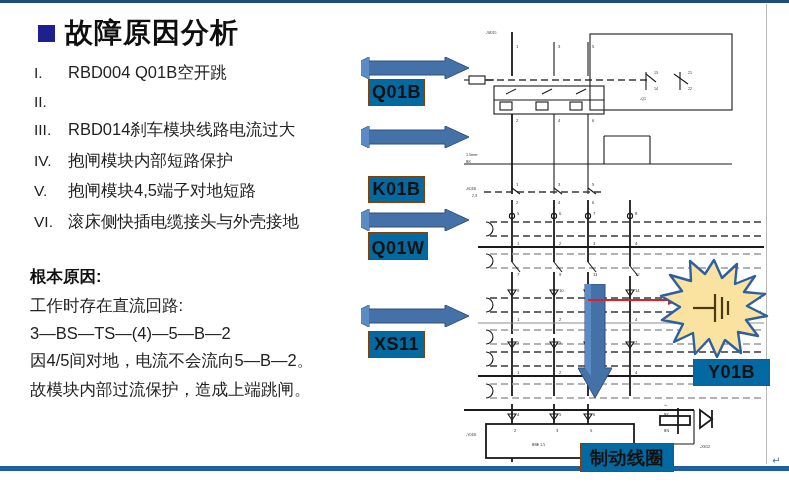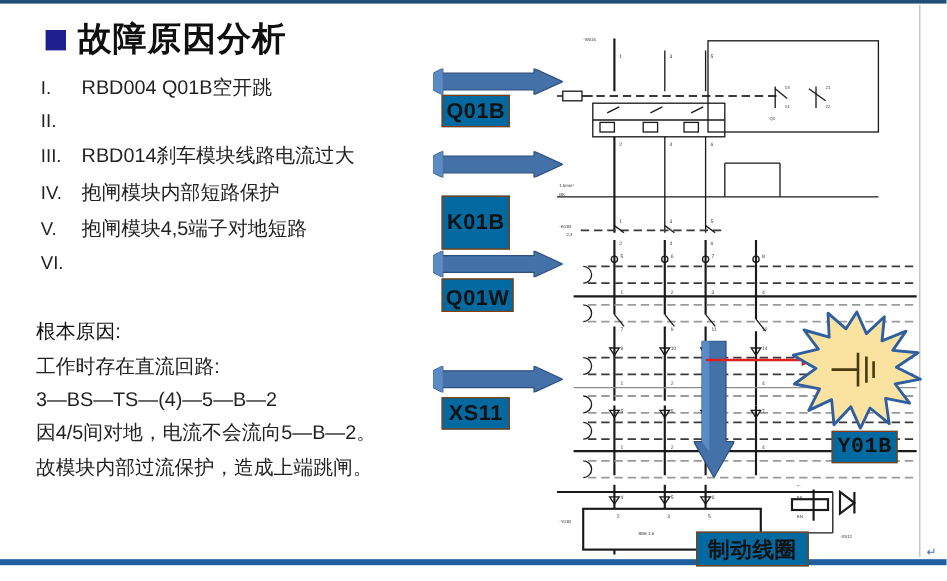--- a/index.html
+++ b/index.html
@@ -70,21 +70,21 @@
     font-size: 15.5px;
   }
   .li-text { letter-spacing: 0px; }
 
   
   .cause {
     position: absolute; left: 30px; top: 266px;
     width: 345px;
   }
   .cause-head {
-    font-size: 16.5px; font-weight: normal; color: #111;
+    font-size: 16.5px; font-weight: bold; color: #111;
     margin-bottom: 7px; white-space: nowrap;
   }
   .cause-line {
     font-size: 16.5px; color: #222;
     margin-bottom: 7px; white-space: nowrap;
   }
 
   
   .barrow {
     position: absolute;
@@ -164,20 +164,21 @@
     <div class="list-item">
       <span class="li-num">IV.</span>
       <span class="li-text">抱闸模块内部短路保护</span>
     </div>
     <div class="list-item">
       <span class="li-num">V.</span>
       <span class="li-text">抱闸模块4,5端子对地短路</span>
     </div>
     <div class="list-item">
       <span class="li-num">VI.</span>
+      <span class="li-text">滚床侧快插电缆接头与外壳接地</span>
     </div>
   </div>
 
   <div class="cause">
     <div class="cause-head">根本原因:</div>
     <div class="cause-line">工作时存在直流回路:</div>
     <div class="cause-line">3—BS—TS—(4)—5—B—2</div>
     <div class="cause-line">因4/5间对地，电流不会流向5—B—2。</div>
     <div class="cause-line">故模块内部过流保护，造成上端跳闸。</div>
   </div>
@@ -445,33 +446,33 @@
         <line x1="63" y1="39" x2="63" y2="61"></line>
         <line x1="69" y1="43" x2="69" y2="57"></line>
       </g>
     </svg>
   </div>
 
   <div class="obox lat" style="left:368px; top:79px;  width:57px; height:27px;">
     <span>Q01B</span>
   </div>
 
-  <div class="obox lat" style="left:368px; top:163px; width:57px; height:45px;">
+  <div class="obox lat" style="left:368px; top:176px; width:57px; height:27px;">
     <span>K01B</span>
   </div>
 
   <div class="obox lat" style="left:368px; top:232px; width:60px; height:28px;align-items:flex-end;">
     <span>Q01W</span>
   </div>
 
   <div class="obox lat" style="left:368px; top:331px; width:57px; height:27px;">
     <span>XS11</span>
   </div>
 
-  <div class="obox lat" style="left:693px; top:359px; width:55px; height:27px;font-family:Liberation Mono, monospace;">
+  <div class="obox lat" style="left:693px; top:359px; width:77px; height:27px;">
     <span>Y01B</span>
   </div>
 
   <div class="obox cjk" style="left:580px; top:443px; width:94px; height:29px;">
     <span>制动线圈</span>
   </div>
 
 </div>
 
 </body></html>

